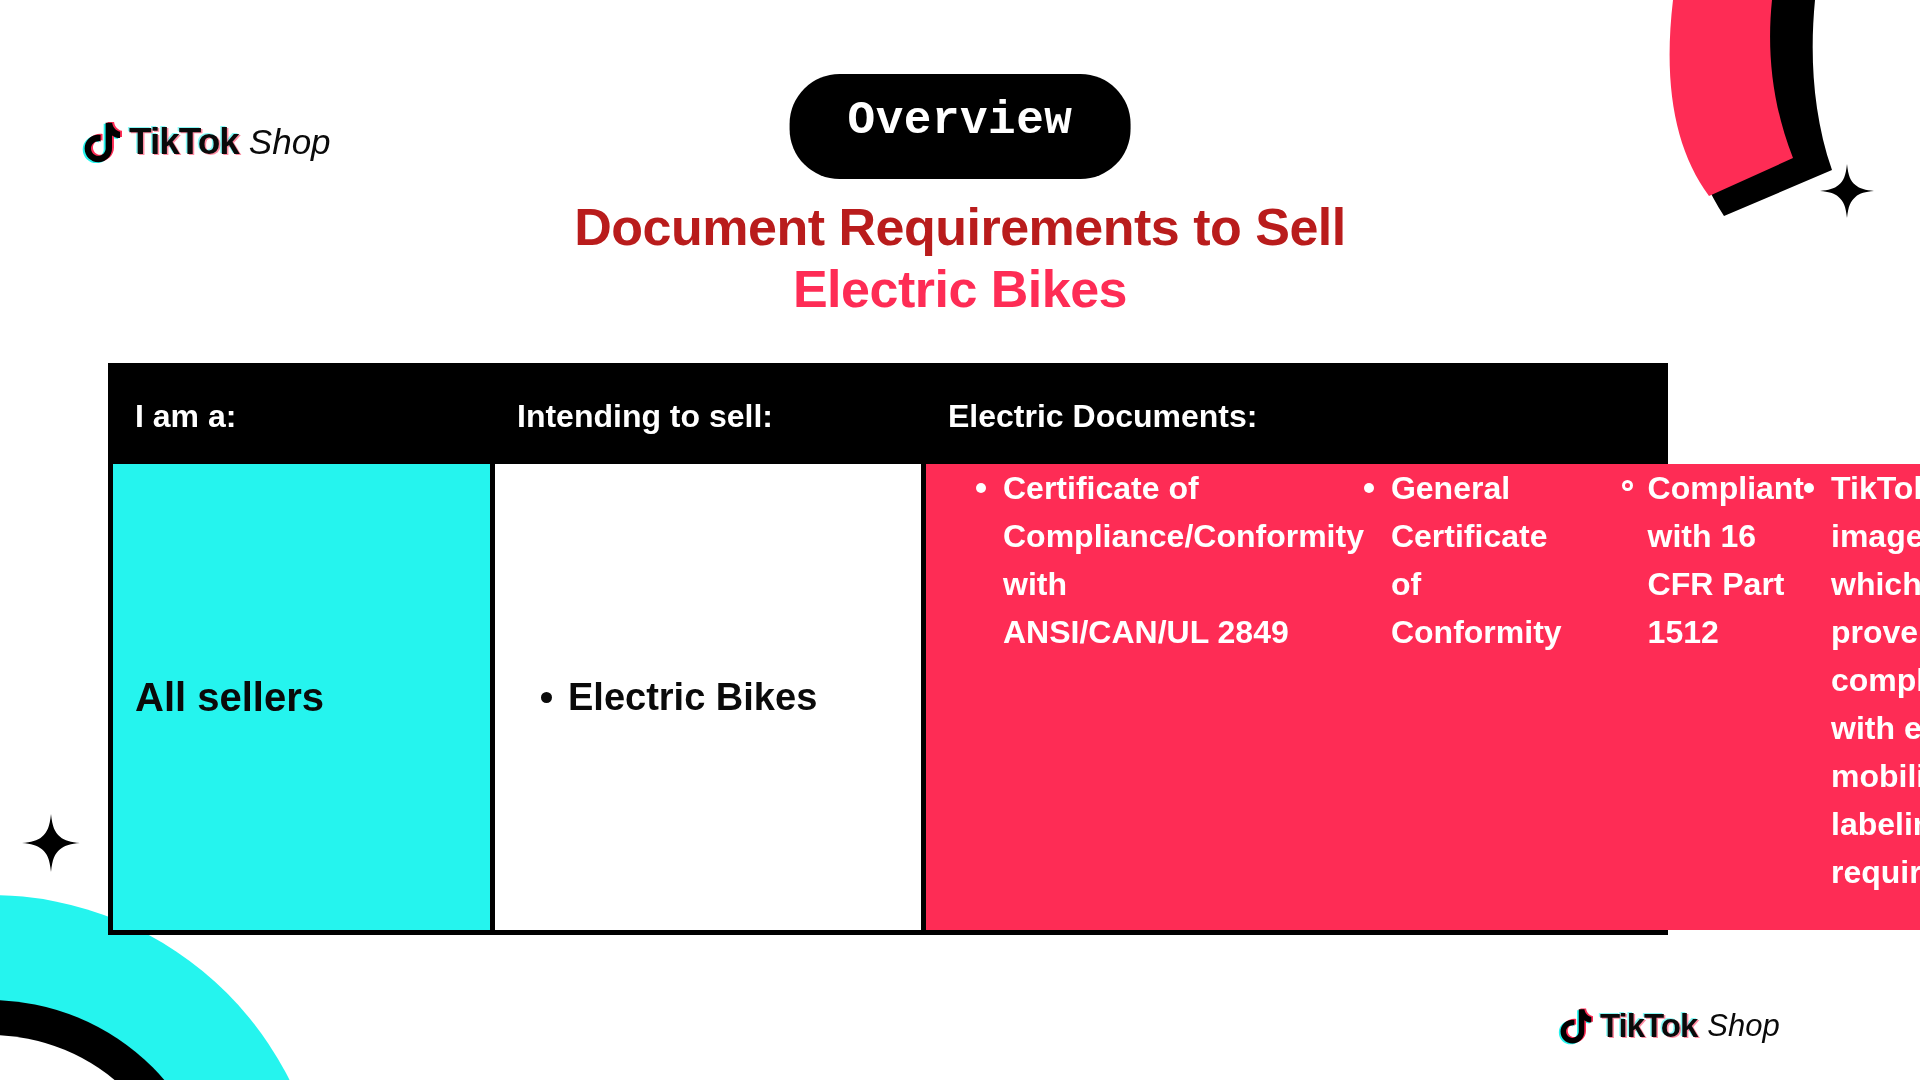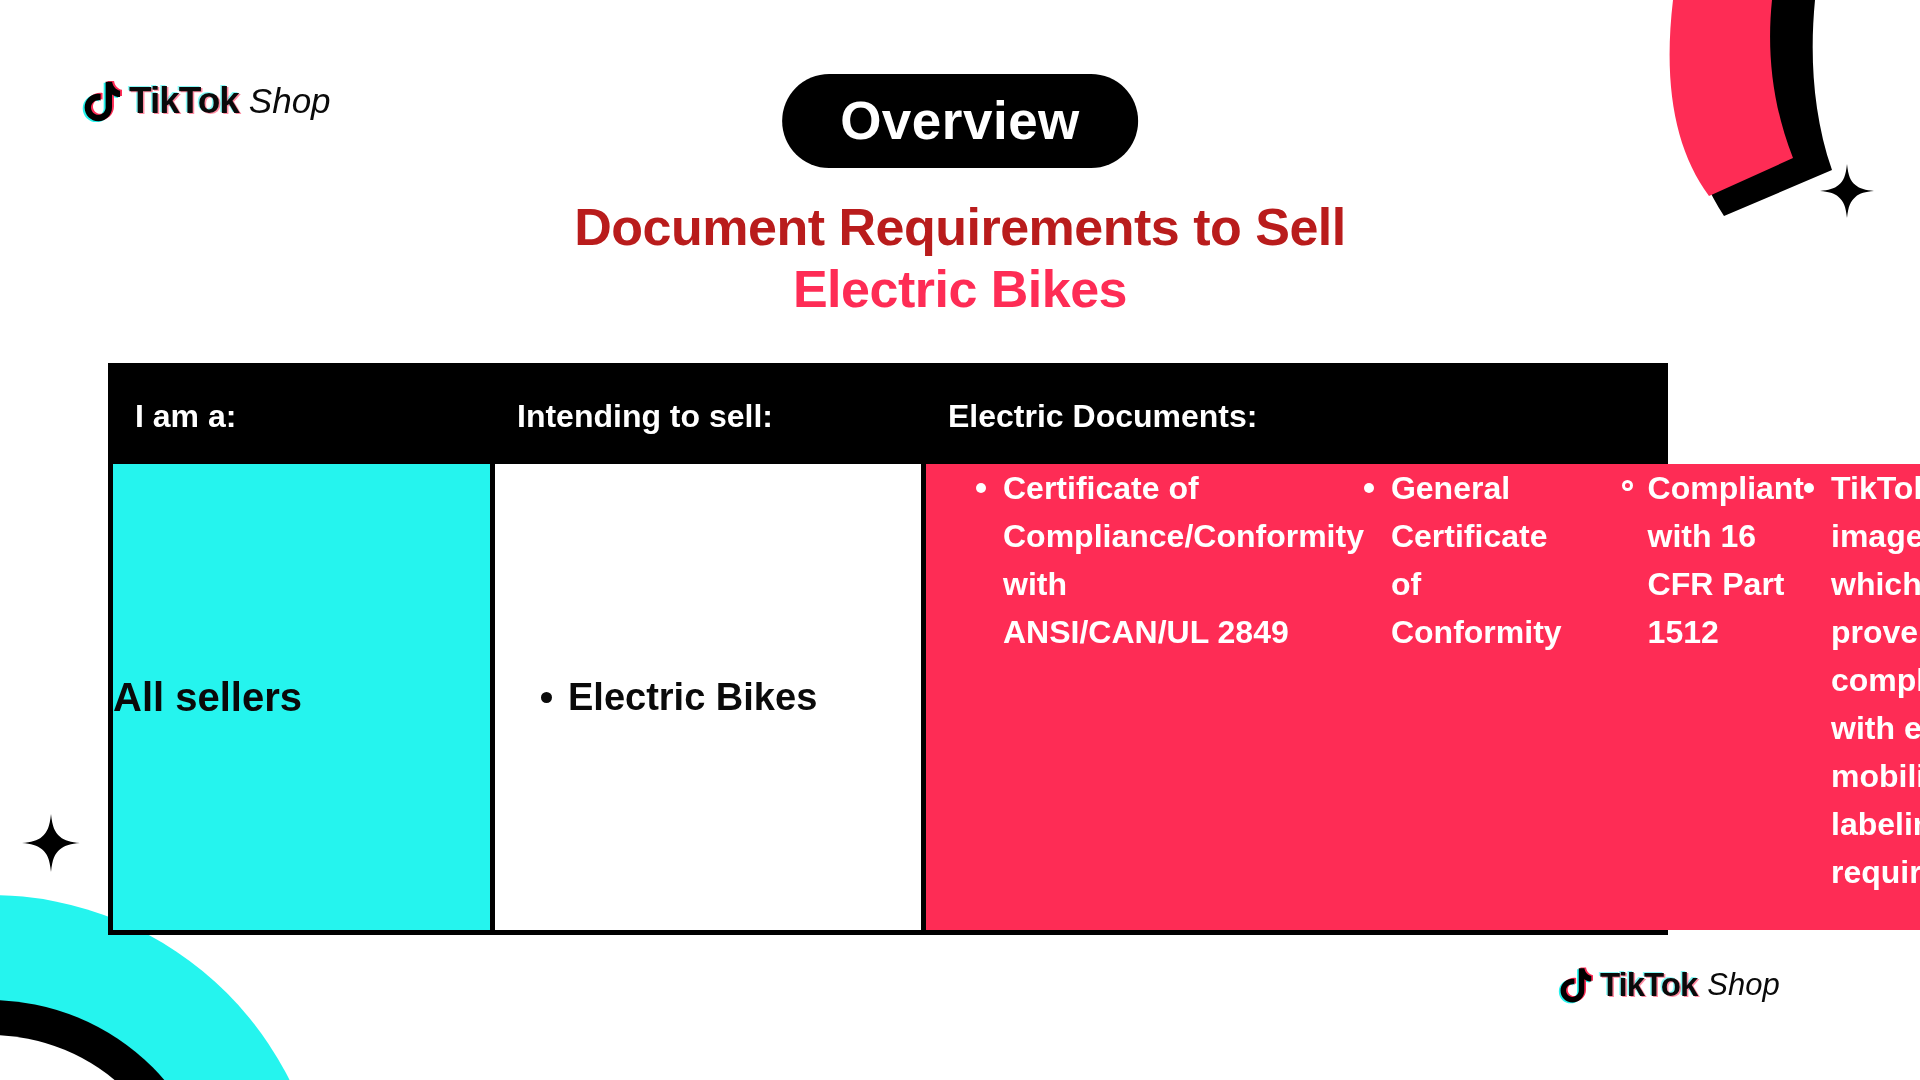--- a/index.html
+++ b/index.html
@@ -12,42 +12,42 @@
 
   
   .decor { position:absolute; pointer-events:none; }
   .decor-tr { right:0; top:0; width:300px; height:230px; z-index:1; }
   .decor-bl { left:0; bottom:0; width:340px; height:190px; z-index:0; }
   .sparkle { position:absolute; z-index:1; }
   .sparkle-tr { left:1820px; top:164px; width:54px; height:54px; }
   .sparkle-bl { left:22px;  top:814px; width:58px; height:58px; }
 
   
-  .logo { position:absolute; display:flex; align-items:center; z-index:3; }
+  .logo { position:absolute; display:flex; align-items:center; z-index:3;margin-top:41px; }
   .logo-top { left:76px; top:78px; }
   .logo-bottom { left:1553px; top:965px; }
   .logo svg.note { display:block; }
   .logo-top svg.note { width:46px; height:46px; }
   .logo-bottom svg.note { width:40px; height:40px; }
   .logo .brand {
     font-weight:700; color:#0a0a0a; letter-spacing:-1px; margin-left:7px;
     text-shadow:1.5px 1px 0 rgba(254,44,85,.55), -1.5px -1px 0 rgba(37,244,238,.55);
   }
   .logo .product { font-weight:400; color:#0a0a0a; margin-left:10px;font-style:italic; }
   .logo-top .brand { font-size:37px; }
   .logo-top .product { font-size:35px; }
   .logo-bottom .brand { font-size:33px; }
   .logo-bottom .product { font-size:31px; }
 
   
   .badge {
     position:absolute; top:74px; left:50%; transform:translateX(-50%);
     background:#000; color:#fff; border-radius:50px;
-    height:94px; line-height:94px; padding:0 58px;
-    font-size:53px; font-weight:700; letter-spacing:.5px; z-index:2;
+    height:105px; line-height:94px; padding:0 58px;
+    font-size:46px; font-weight:700; letter-spacing:.5px; z-index:2;font-family:Liberation Mono, monospace;
   }
   .title {
     position:absolute; top:196px; left:0; width:100%;
     text-align:center; color:#b91c1c;
     font-size:52px; font-weight:700; letter-spacing:-.5px; line-height:62px; z-index:2;
   }
   .subtitle {
     position:absolute; top:258px; left:0; width:100%;
     text-align:center; color:#FE2C55;
     font-size:52px; font-weight:700; letter-spacing:-.5px; line-height:62px; z-index:2;
@@ -60,21 +60,21 @@
   }
   .t-head, .t-body { display:grid; grid-template-columns:377px 426px 1fr; gap:5px; }
   .t-head { background:#000; height:96px; }
   .t-head .h-cell {
     display:flex; align-items:center; padding-left:22px;
     color:#fff; font-size:32px; font-weight:700; letter-spacing:0;
   }
   .t-body { height:466px; }
   .cell { height:100%; }
   .cell-seller {
-    background:#25F4EE; display:flex; align-items:center; 
+    background:#25F4EE; display:flex; align-items:center; padding-left:22px;
     color:#0a0a0a; font-size:40px; font-weight:700;
   }
   .cell-products {
     background:#ffffff; display:flex; align-items:center; padding-left:46px;
     color:#0a0a0a; font-size:38px; font-weight:700;
   }
   .prod-item { display:flex; align-items:center; }
   .prod-dot { width:11px; height:11px; border-radius:50%; background:#0a0a0a; margin-right:16px; flex:none; }
   .cell-docs {
     background:#FE2C55; color:#fff;

